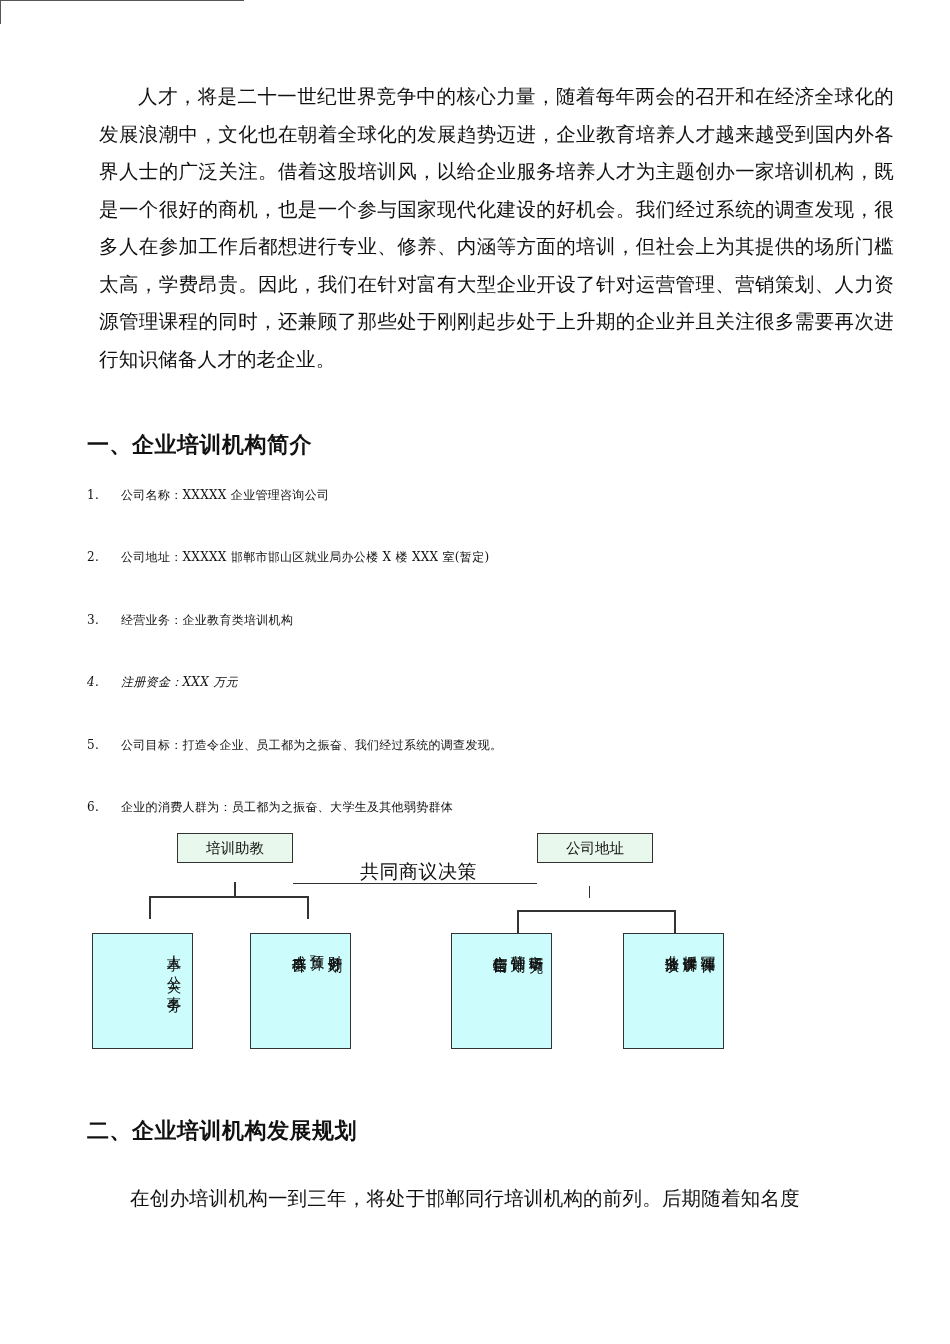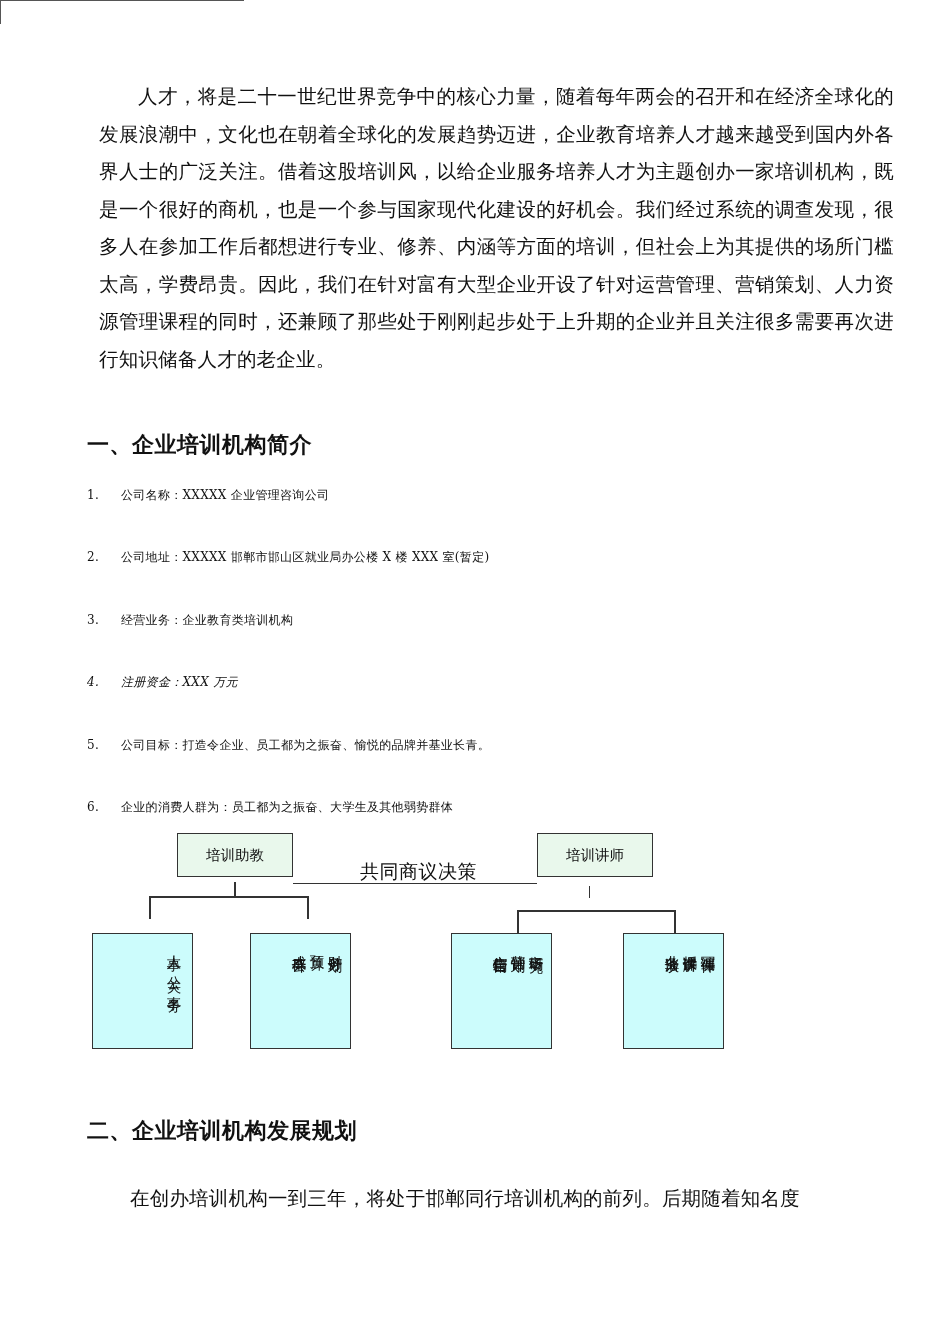--- a/index.html
+++ b/index.html
@@ -8,21 +8,21 @@
     .corner-h { position: absolute; left: 0; top: 0; width: 244px; height: 1px; background: #555; }
     .corner-v { position: absolute; left: 0; top: 0; width: 1px; height: 24px; background: #555; }
     .para { position: absolute; left: 87px; width: 795px; font-size: 19.5px; line-height: 37.5px;
             text-align: justify; text-align-last: left; letter-spacing: 0.2px; }
     .para.indent { text-indent: 2em; }
     .heading { position: absolute; left: 87px; font-size: 22px; font-weight: bold;
                font-family: Liberation Serif, serif; letter-spacing: 0.5px; }
     .item { position: absolute; left: 87px; font-size: 12px; letter-spacing: 0.3px; white-space: nowrap; }
     .item .num { display: inline-block; width: 34px; }
     .chart { position: absolute; left: 0; top: 0; width: 950px; height: 1344px; pointer-events: none; }
-    .box-top { position: absolute; height: 44px; background: #e9f8ec; border: 1.5px solid #333;
+    .box-top { position: absolute; height: 30px; background: #e9f8ec; border: 1.5px solid #333;
                box-sizing: border-box; font-size: 14.5px; font-family: "DejaVu Sans", "Liberation Sans", sans-serif;
                display: flex; align-items: center; justify-content: center; pointer-events: auto; }
     .box-sub { position: absolute; background: #ccfcfc; border: 1.5px solid #333; box-sizing: border-box;
                pointer-events: auto; }
     .vtext { position: absolute; writing-mode: vertical-rl; font-size: 14.5px; line-height: 18px;
              font-family: "DejaVu Sans", "Liberation Sans", sans-serif; letter-spacing: 1px; }
     .line { position: absolute; background: #333; }
     .consult { position: absolute; left: 360px; top: 859px; font-size: 19px; letter-spacing: 0.5px;
                font-family: "DejaVu Serif", "Liberation Serif", serif; }
   </style>
@@ -42,29 +42,29 @@
 <div class="item" style="top: 549px;">
   <span class="num">2.</span><span>公司地址：XXXXX 邯郸市邯山区就业局办公楼 X 楼 XXX 室(暂定)</span>
 </div>
 <div class="item" style="top: 612px;">
   <span class="num">3.</span><span>经营业务：企业教育类培训机构</span>
 </div>
 <div class="item" style="top: 674px; font-style: italic;">
   <span class="num">4.</span><span>注册资金：XXX 万元</span>
 </div>
 <div class="item" style="top: 737px;">
-  <span class="num">5.</span><span>公司目标：打造令企业、员工都为之振奋、愉悦的品牌并基业长青。</span>
+  <span class="num">5.</span><span>公司目标：打造令企业、员工都为之振奋、我们经过系统的调查发现。</span>
 </div>
 <div class="item" style="top: 799px;">
   <span class="num">6.</span><span>企业的消费人群为：员工都为之振奋、大学生及其他弱势群体</span>
 </div>
 
 <div class="chart">
   <div class="box-top" style="left:177px; top:833px; width:116px;">培训助教</div>
-  <div class="box-top" style="left:537px; top:833px; width:116px;">培训讲师</div>
+  <div class="box-top" style="left:537px; top:833px; width:116px;">公司地址</div>
 
   <div class="consult">共同商议决策</div>
   <div class="line" style="left:293px; top:883px; width:244px; height:1px;"></div>
 
   <div class="line" style="left:234px; top:882px; width:1.5px; height:15px;"></div>
   <div class="line" style="left:149px; top:896px; width:159px; height:1.5px;"></div>
   <div class="line" style="left:149px; top:896px; width:1.5px; height:23px;"></div>
   <div class="line" style="left:307px; top:896px; width:1.5px; height:23px;"></div>
 
   <div class="line" style="left:589px; top:886px; width:1px; height:12px;"></div>

